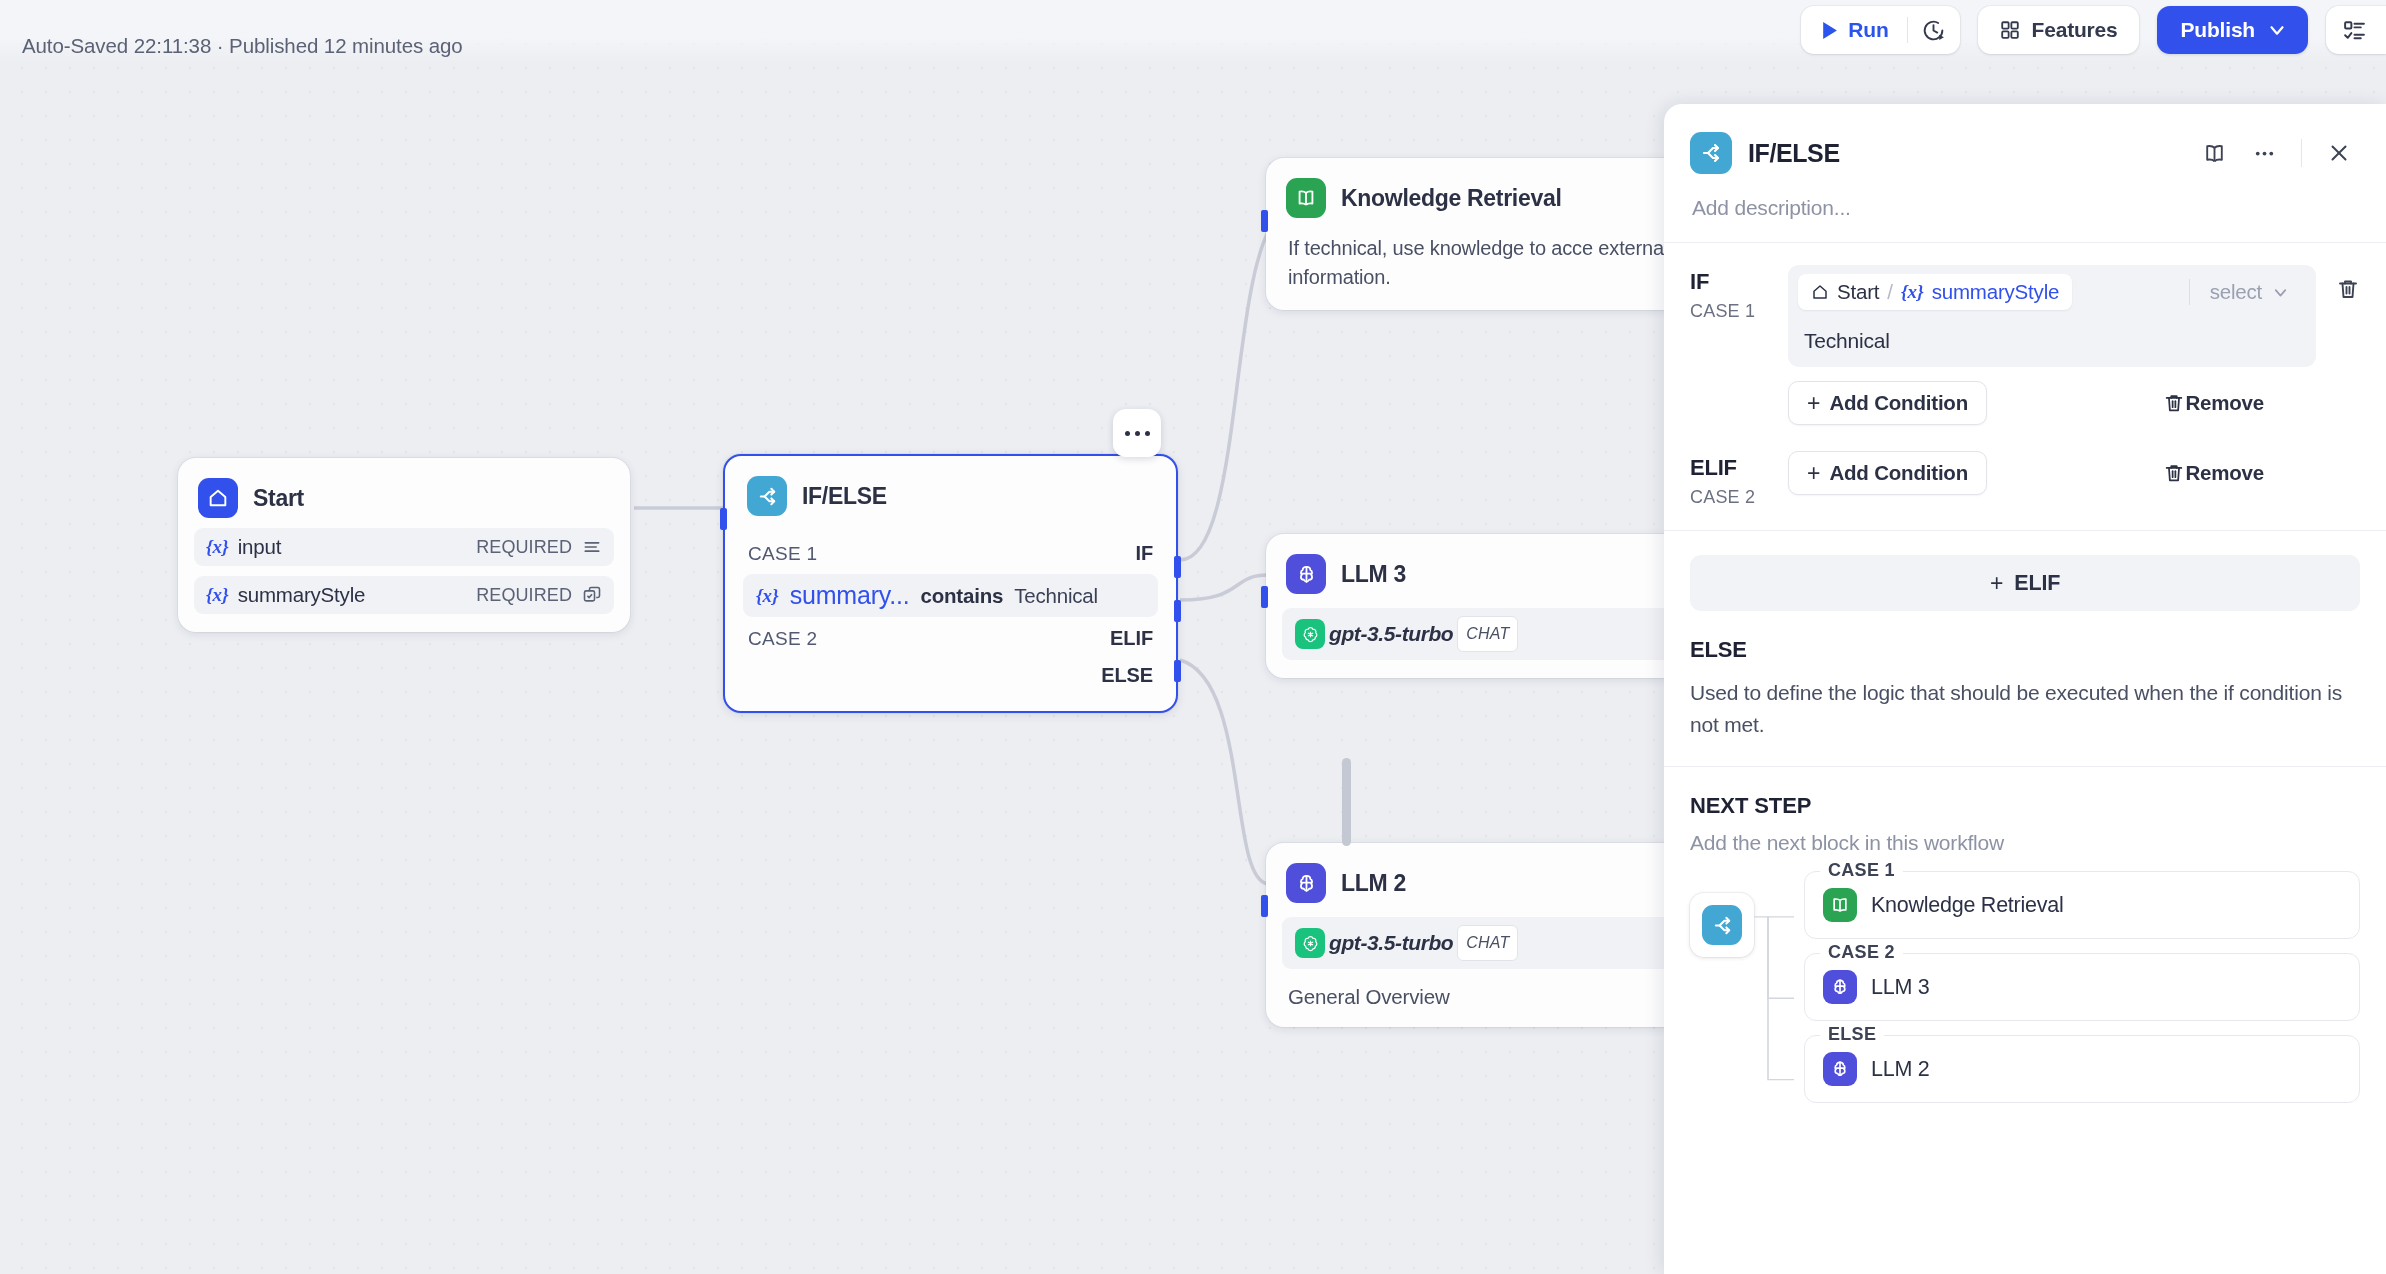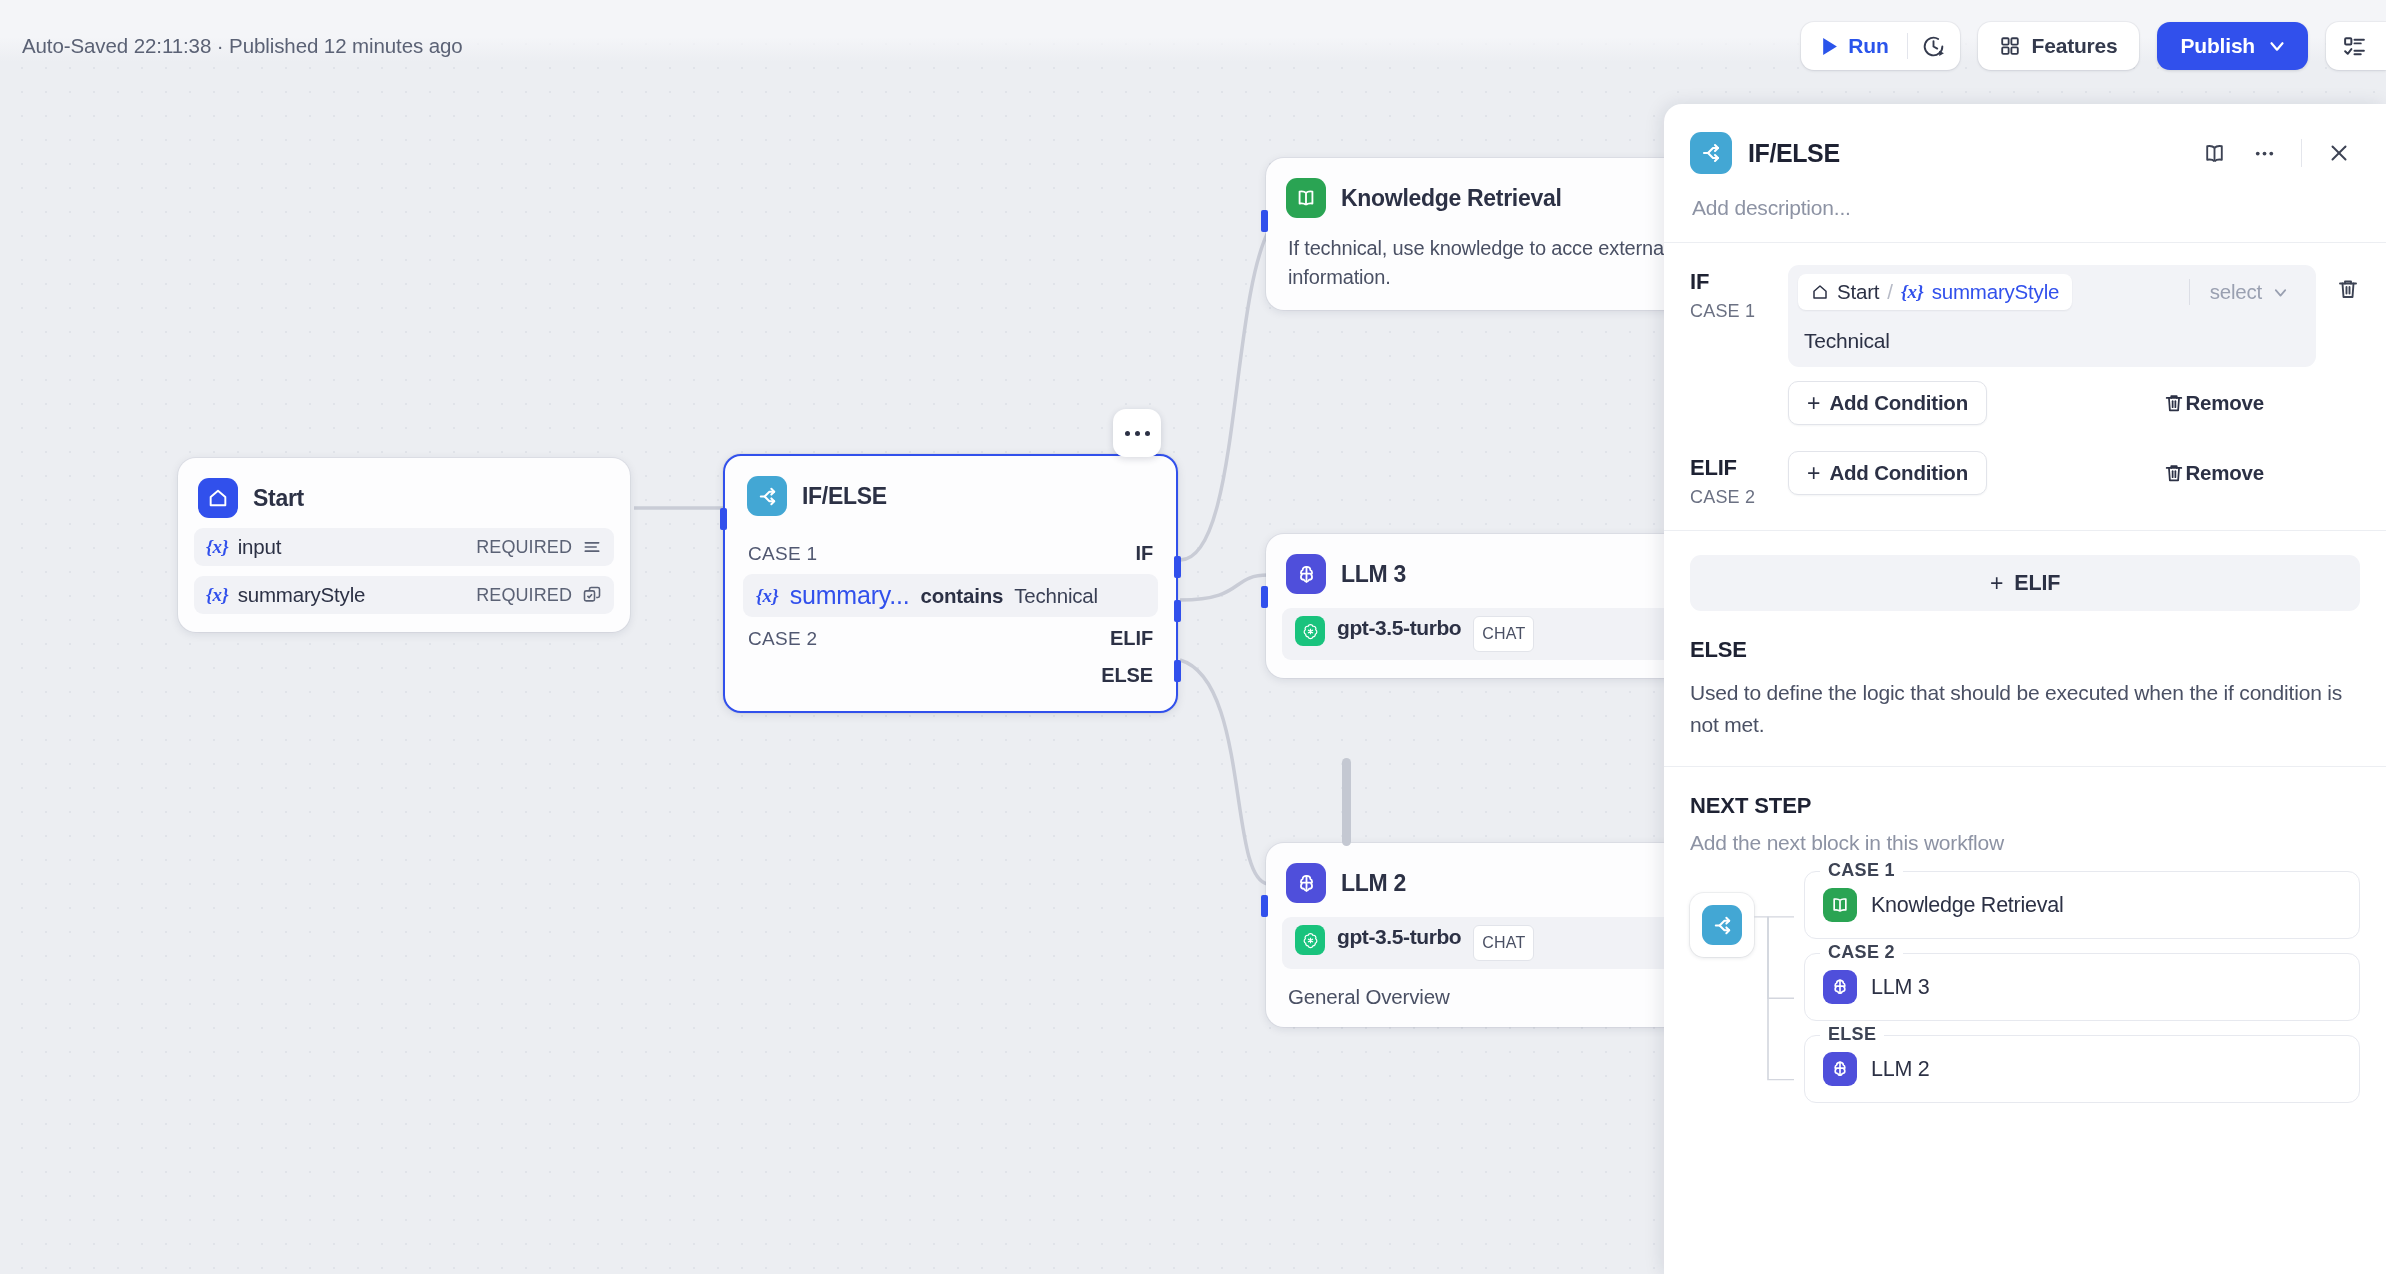--- a/index.html
+++ b/index.html
@@ -24,21 +24,21 @@
   #topbar {
     position: absolute; top: 0; left: 0; right: 0; height: 62px;
     background: linear-gradient(to bottom, #f4f5f8 60%, rgba(244,245,248,0.0));
     display: flex; align-items: center; z-index: 40;
   }
   #savetext {
     position: absolute; left: 22px; top: 34px;
     font-size: 20.5px; color: #5b6275; letter-spacing: -0.1px;
   }
   #toolbar {
-    position: absolute; right: 0px; top: 22px;
+    position: absolute; right: 0px; top: 6px;
     display: flex; align-items: center; gap: 18px;
   }
   .tb-group {
     background: #ffffff; border-radius: 13px;
     box-shadow: 0 1px 3px rgba(20,25,50,.10), 0 0 0 1px rgba(20,25,50,.035);
     display: flex; align-items: center; height: 48px;
   }
   .tb-run {
     display: flex; align-items: center; gap: 10px;
     padding: 0 18px 0 20px; height: 48px; cursor: pointer;
@@ -100,22 +100,22 @@
   .case-kw { font-size: 20px; font-weight: 700; color: #2c3145; letter-spacing: -0.1px;}
   .cond-row {
     display: flex; align-items: center; gap: 11px;
     background: #f1f2f6; border-radius: 9px; padding: 7px 13px; margin-top: 5px;
   }
   .cond-var { font-size: 25px; color: #3150ec; font-weight: 400; letter-spacing: -0.2px;}
   .cond-op { font-size: 20.5px; font-weight: 700; color: #2c3145; letter-spacing: -0.2px;}
   .cond-val { font-size: 20.5px; color: #3a4055; letter-spacing: -0.2px;}
 
   .model-row {
-    display: flex; gap: 12px;
-    background: #f1f2f6; border-radius: 9px; padding: 8px 13px; margin-top: 14px;
+    display: flex; align-items: center; gap: 4px;
+    background: #f1f2f6; border-radius: 9px; padding: 8px 13px; margin-top: 14px; font-style: italic;
   }
   .model-ico { width: 30px; height: 30px; border-radius: 8px; background: #19c37d;
     display: flex; align-items: center; justify-content: center; flex: 0 0 auto; }
   .model-name { font-size: 21px; font-weight: 700; color: #2c3145; letter-spacing: -0.4px; }
   .model-tag {
     font-size: 16px; color: #4a5064; background: #fff;
     border: 1px solid #e2e4ea; border-radius: 6px; padding: 8px 8px; letter-spacing: 0.2px;
   }
   .node-sub { font-size: 20.5px; color: #4a5064; padding: 16px 6px 0 6px; letter-spacing: -0.15px;}
 

